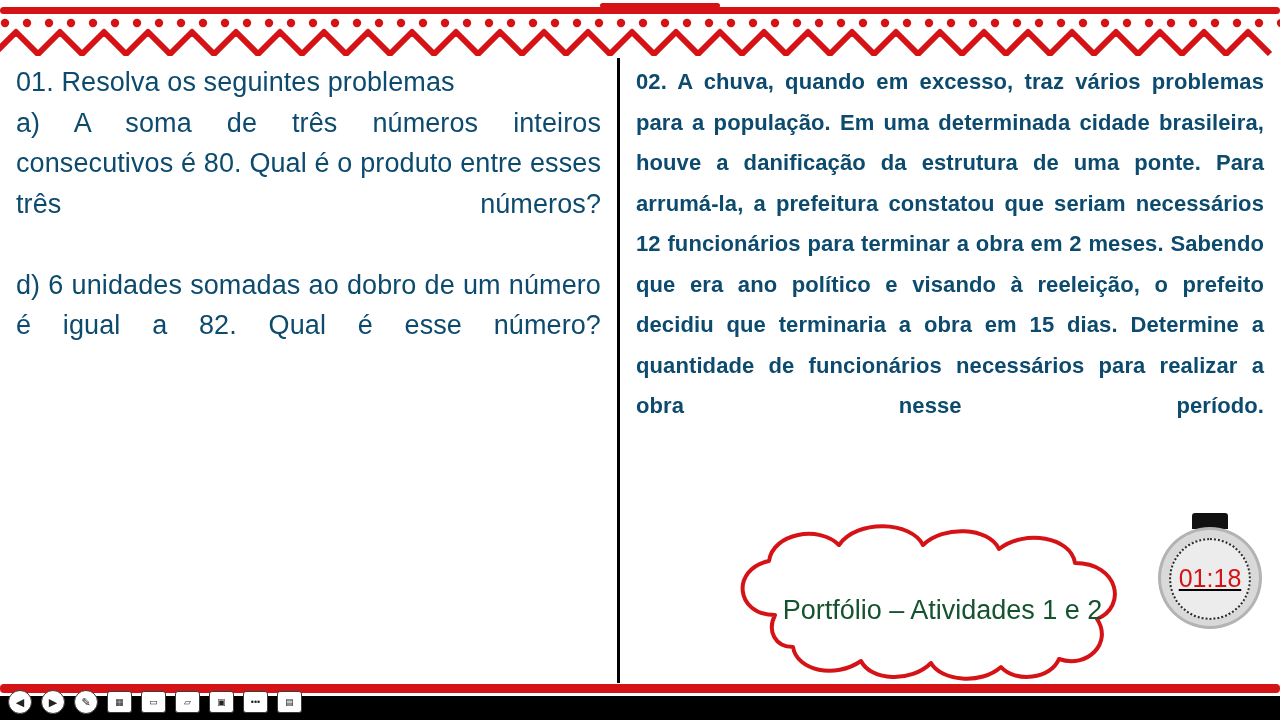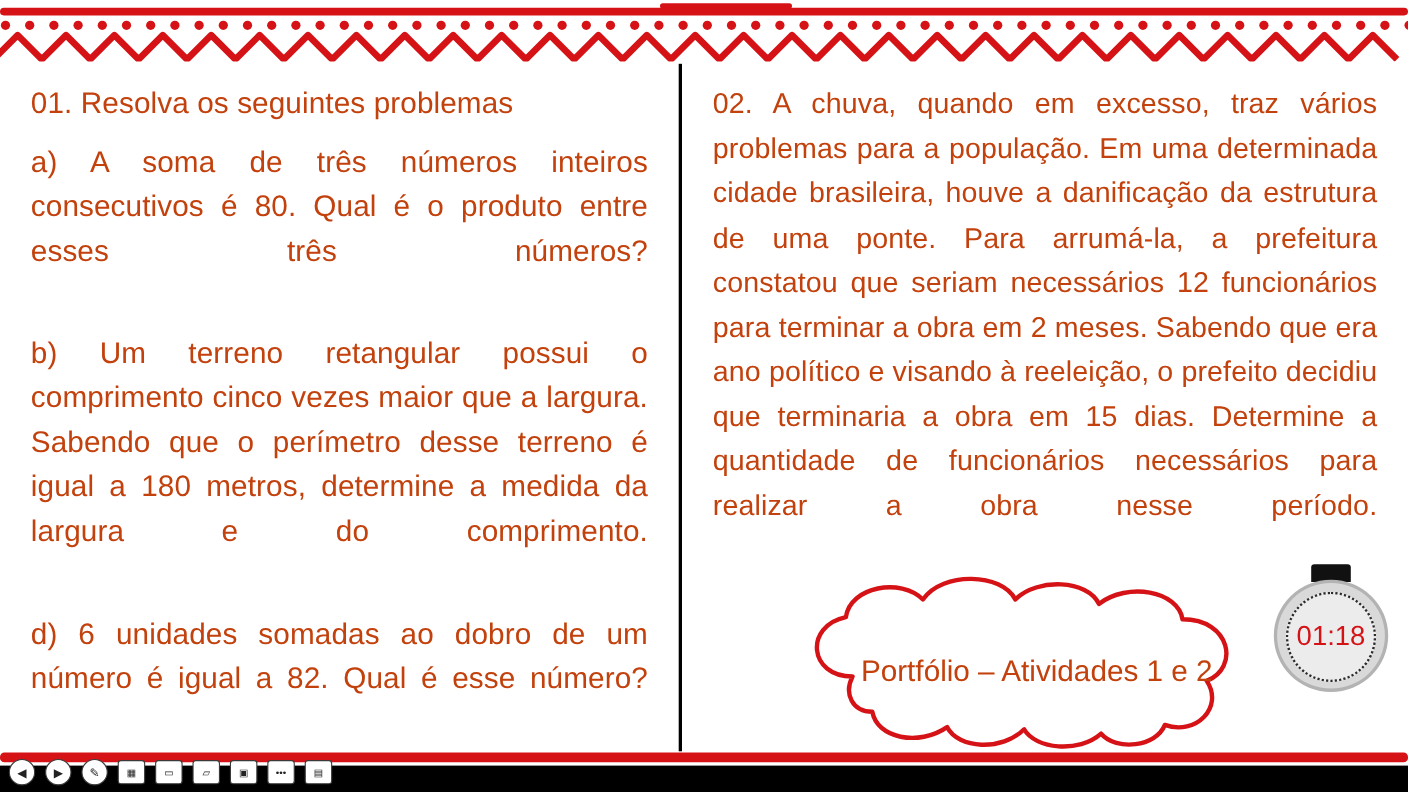--- a/index.html
+++ b/index.html
@@ -78,28 +78,28 @@
     width: 620px;
     border-right: 3px solid #000;
   }
   .col-right {
     width: 660px;
     position: relative;
   }
   .para {
     font-size: 27px;
     line-height: 41px;
-    color: #c2410c;
+    color: #0c4a6e;
     text-align: justify;
     text-justify: inter-word;
-    margin: 12px;
+    margin: 0;
     letter-spacing: 0.1px;
   }
   .p-left { font-size: 27px; line-height: 40.5px; }
-  .p-right { font-size: 26px; line-height: 40.5px; }
+  .p-right { font-size: 22px; line-height: 40.5px; font-weight: bold; }
 
   
   .justify-all { text-align: justify; }
   .justify-all::after {
     content: "";
     display: inline-block;
     width: 100%;
   }
   .no-stretch::after { display: none; }
 
@@ -110,21 +110,21 @@
     width: 455px; height: 160px;
   }
   .cloud-text {
     position: absolute;
     left: 0; top: 0;
     width: 455px; height: 160px;
     display: flex;
     align-items: center;
     justify-content: center;
     font-size: 27px;
-    color: #c2410c;
+    color: #14532d;
     text-align: center;
     padding-top: 14px;
   }
 
   
   .watch {
     position: absolute;
     right: 18px; top: 455px;
     width: 104px; height: 116px;
   }
@@ -138,20 +138,21 @@
   .watch-face {
     position: absolute;
     left: 0; top: 14px;
     width: 104px; height: 102px;
     border-radius: 50%;
     background: #d9d9d9;
     border: 3px solid #b3b3b3;
     display: flex;
     align-items: center;
     justify-content: center;
+    text-decoration: underline;
   }
   .watch-inner {
     position: absolute;
     left: 8px; top: 8px;
     width: 82px; height: 82px;
     border-radius: 50%;
     background: #ececec;
     border: 2px dotted #2b2b2b;
   }
   .watch-time {
@@ -271,21 +272,20 @@
         <polyline id="zig" fill="none" stroke="#d51317" stroke-width="6" stroke-linejoin="round" points="-6,38 16,16 38,38 60,16 82,38 104,16 126,38 148,16 170,38 192,16 214,38 236,16 258,38 280,16 302,38 324,16 346,38 368,16 390,38 412,16 434,38 456,16 478,38 500,16 522,38 544,16 566,38 588,16 610,38 632,16 654,38 676,16 698,38 720,16 742,38 764,16 786,38 808,16 830,38 852,16 874,38 896,16 918,38 940,16 962,38 984,16 1006,38 1028,16 1050,38 1072,16 1094,38 1116,16 1138,38 1160,16 1182,38 1204,16 1226,38 1248,16 1270,38"></polyline>
       </svg>
     </div>
   </div>
 
   <div class="content">
 
     <div class="col col-left">
       <p class="para p-left no-stretch">01. Resolva os seguintes problemas</p>
       <p class="para p-left justify-all">a) A soma de três números inteiros consecutivos é 80. Qual é o produto entre esses três números?</p>
-      <p class="para p-left justify-all">b) Um terreno retangular possui o comprimento cinco vezes maior que a largura. Sabendo que o perímetro desse terreno é igual a 180 metros, determine a medida da largura e do comprimento.</p>
       <p class="para p-left justify-all">d) 6 unidades somadas ao dobro de um número é igual a 82. Qual é esse número?</p>
     </div>
 
     <div class="col col-right">
       <p class="para p-right justify-all">02. A chuva, quando em excesso, traz vários problemas para a população. Em uma determinada cidade brasileira, houve a danificação da estrutura de uma ponte. Para arrumá-la, a prefeitura constatou que seriam necessários 12 funcionários para terminar a obra em 2 meses. Sabendo que era ano político e visando à reeleição, o prefeito decidiu que terminaria a obra em 15 dias. Determine a quantidade de funcionários necessários para realizar a obra nesse período.</p>
 
       <div class="cloud-wrap">
         <svg width="455" height="160" viewBox="0 0 455 160">
           <path d="M60,92
                    C20,92 16,46 54,38

